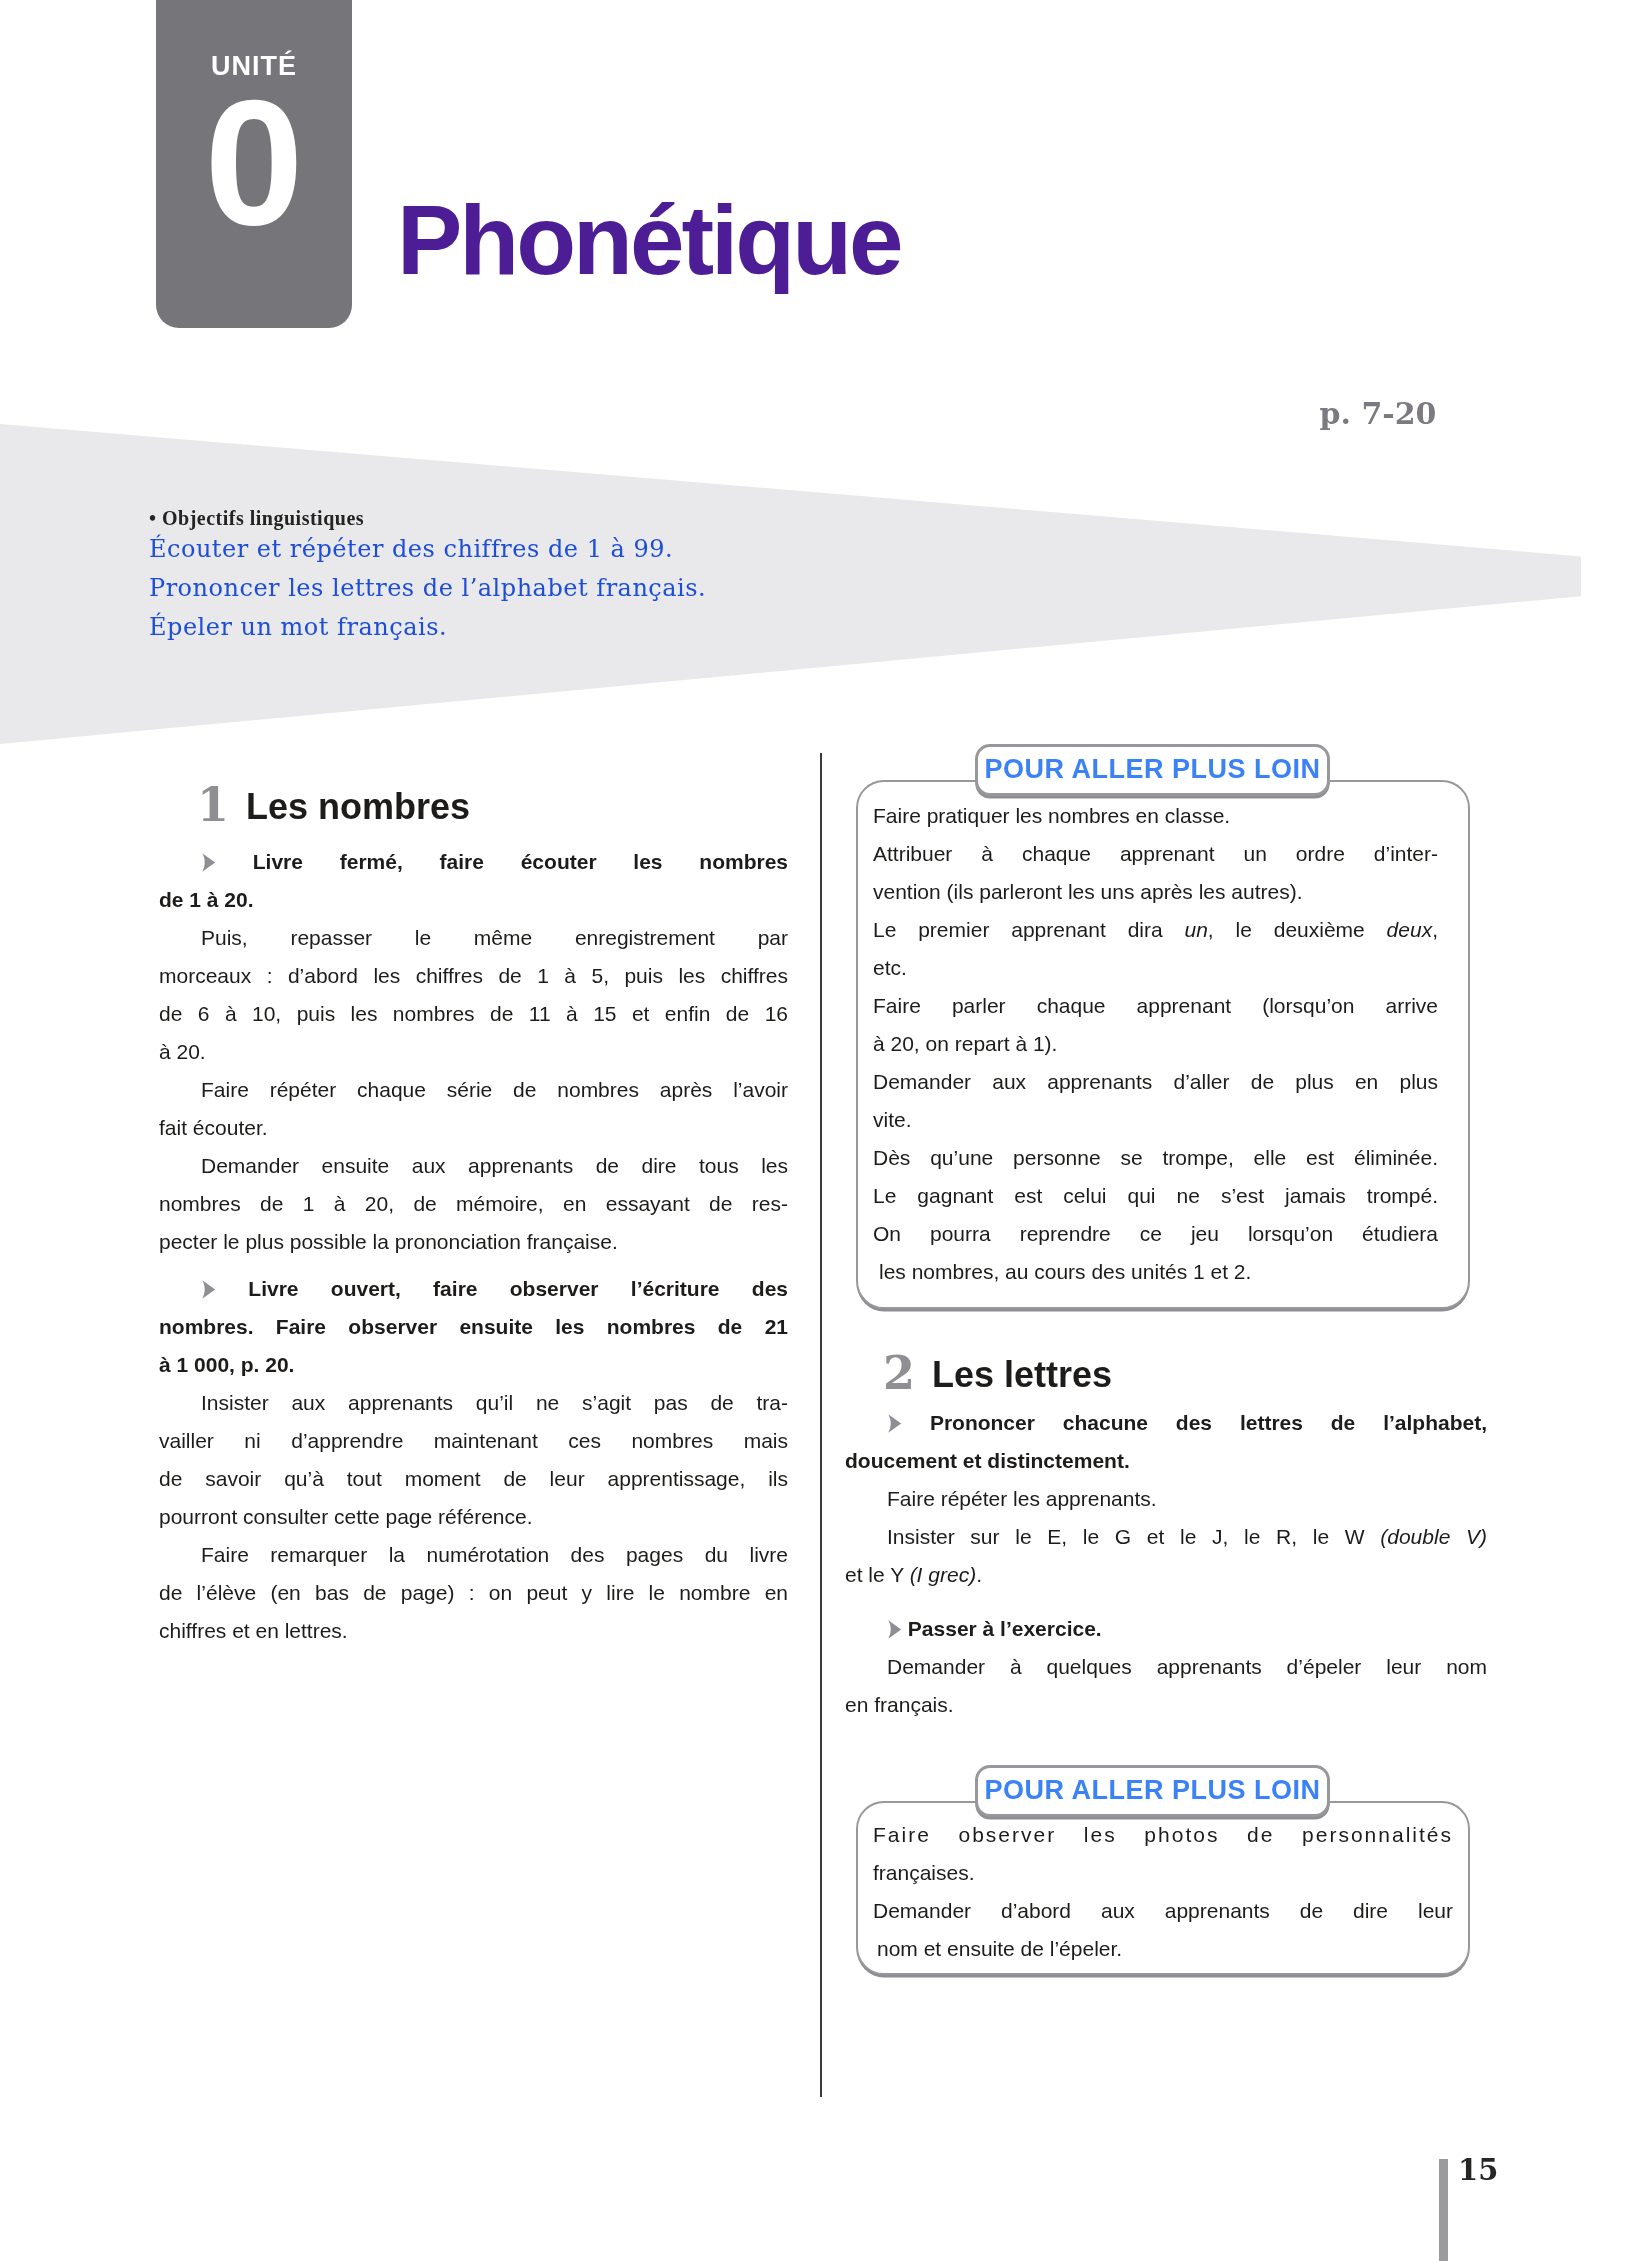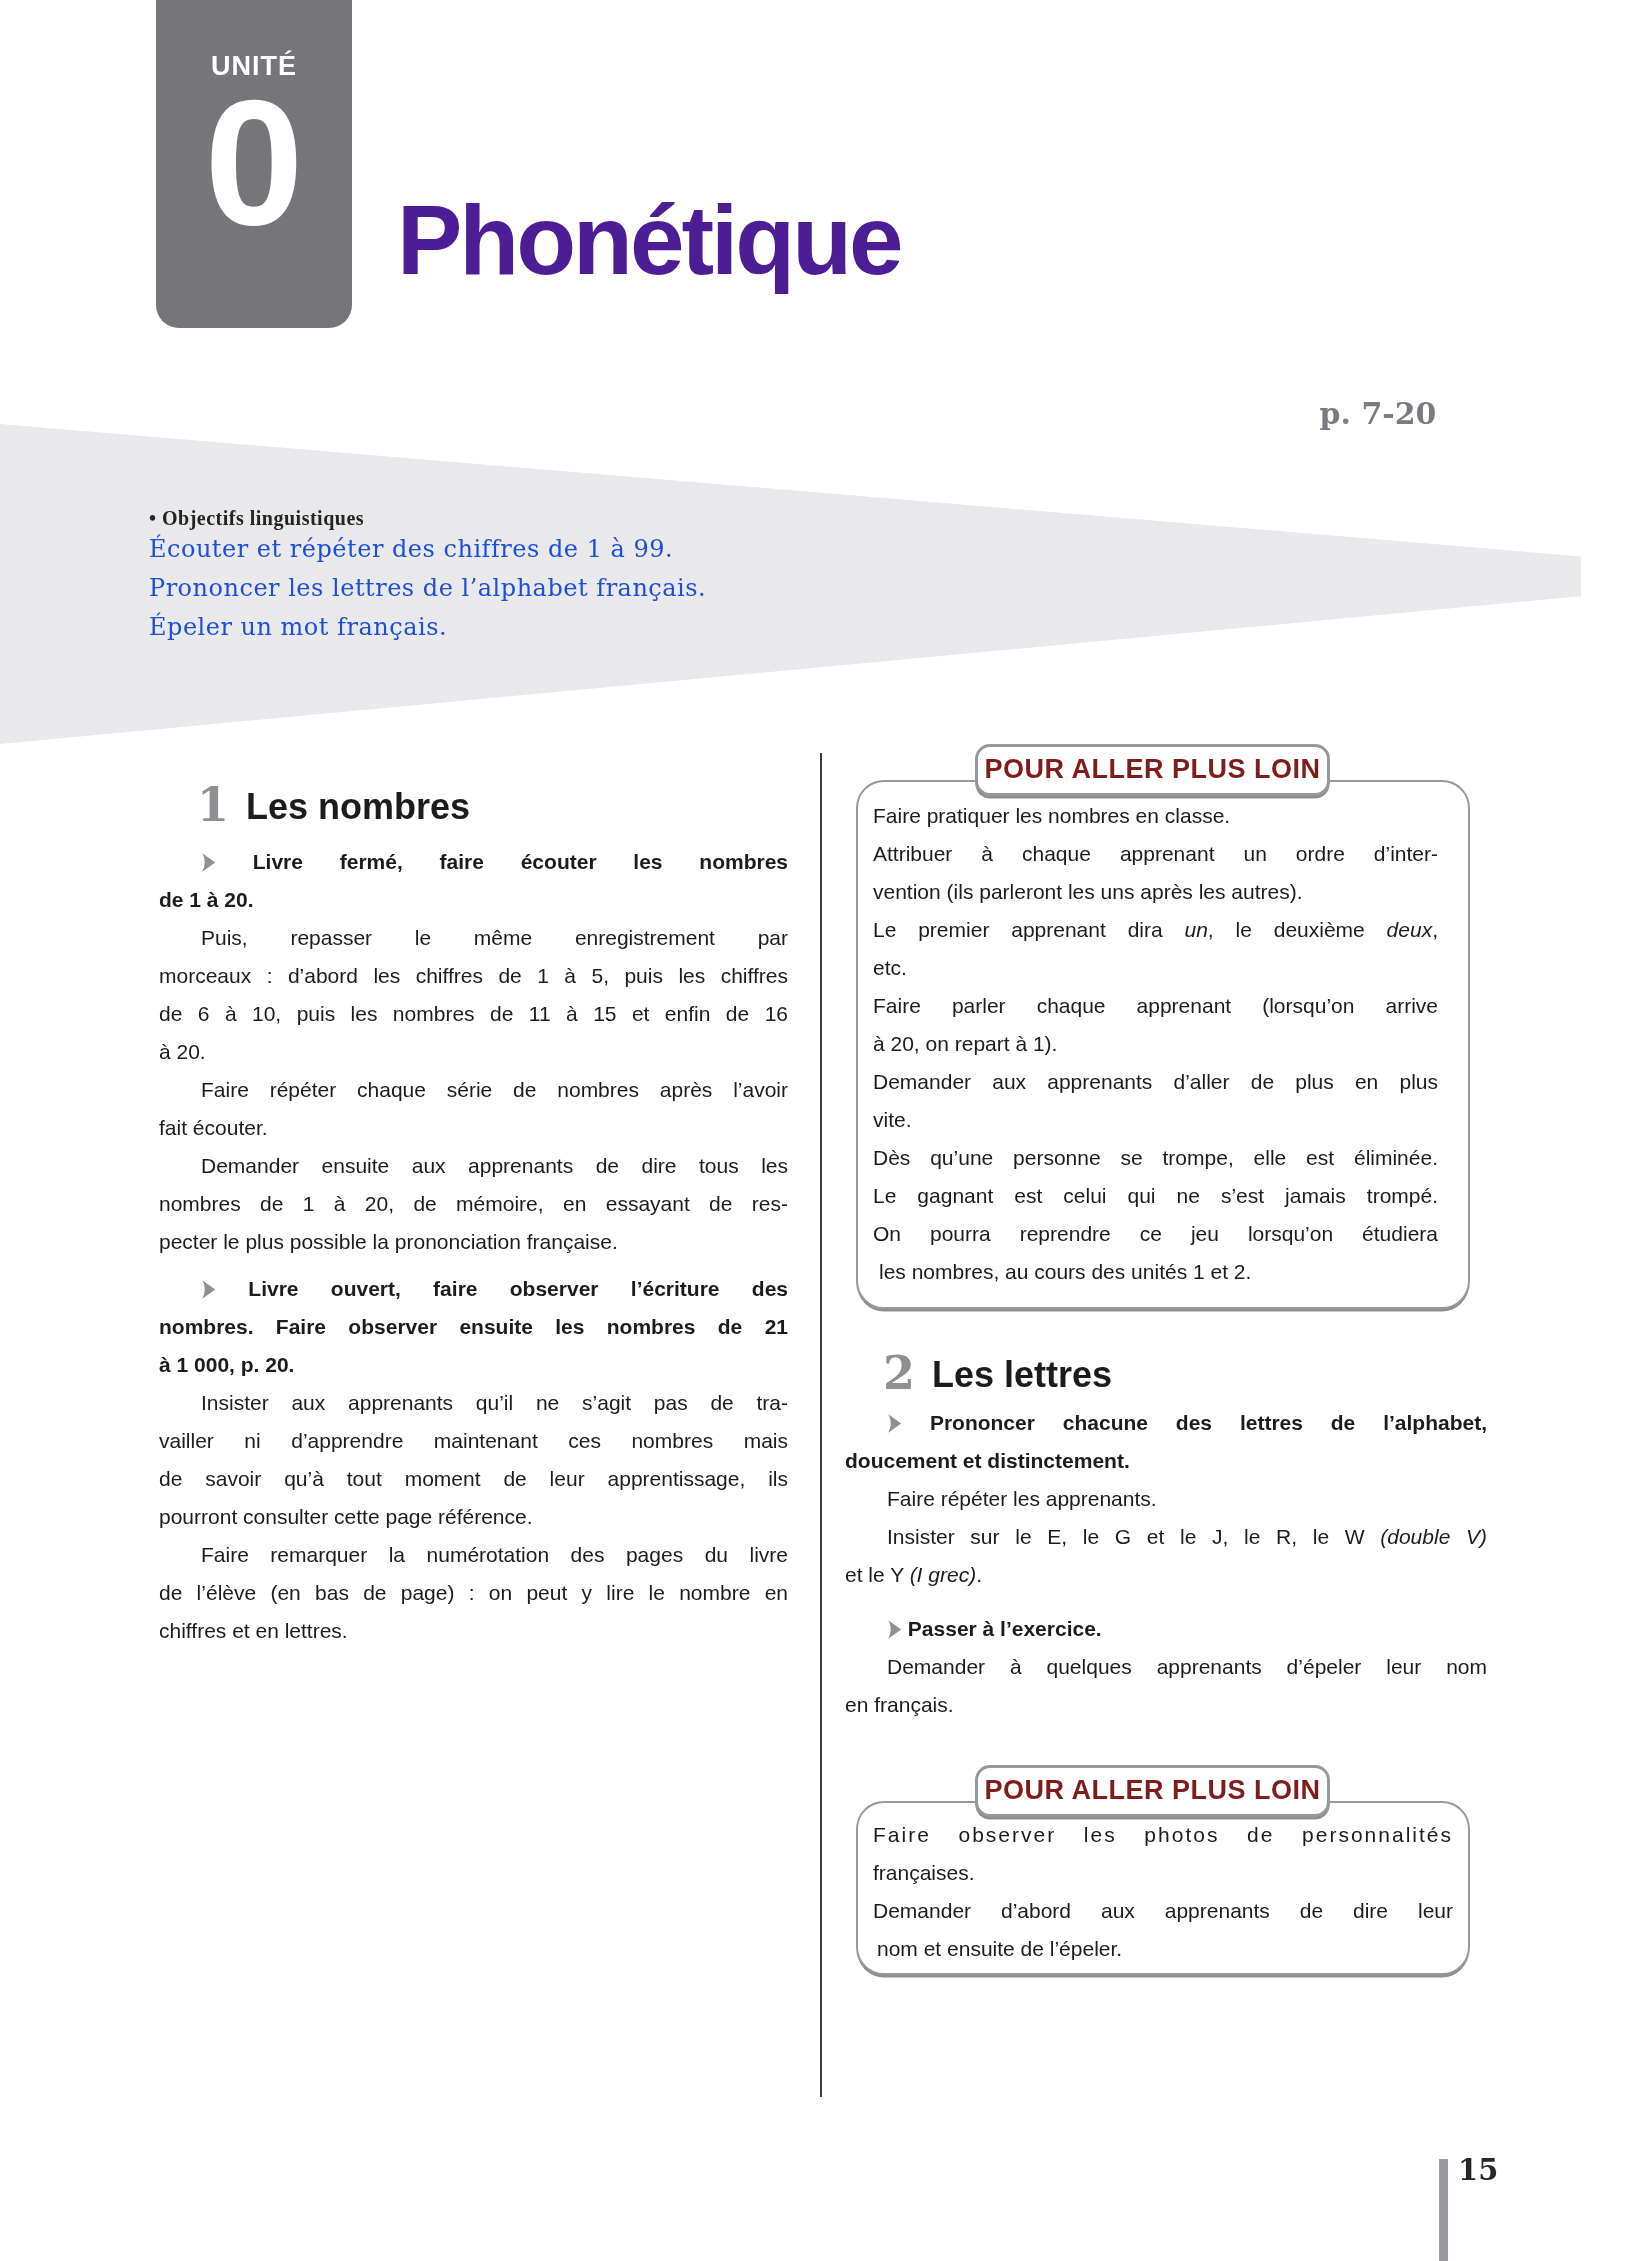--- a/index.html
+++ b/index.html
@@ -46,21 +46,21 @@
   
   .callout{position:relative;box-sizing:border-box;margin-left:11px;width:614px;background:#ffffff;
            border:2.5px solid #98979b;border-radius:28px;box-shadow:0 3.5px 0 -1px #8e8d91;}
   .callout .line{line-height:38px;}
   .callout-body1{padding:15px 30px 16px 15px;}
   .callout-body2{padding:13px 15px 5px 15px;}
   .callout-tab{position:absolute;top:-38px;left:117px;width:355px;height:52px;box-sizing:border-box;
                background:#ffffff;border:3.5px solid #98979b;border-radius:15px;text-align:center;
                box-shadow:0 3px 0 -0.5px #8e8d91;}
   .callout-tab span{display:inline-block;line-height:44px;font-size:27px;font-weight:bold;
-                    color:#7f1d1d;letter-spacing:0.5px;}
+                    color:#3b82f6;letter-spacing:0.5px;}
 
   
   .page-num-bar{position:absolute;left:1439px;top:2159px;width:9px;height:102px;background:#9b9a9f;}
   .page-num{position:absolute;left:1458px;top:2153px;font-family:"DejaVu Serif",serif;
             font-weight:bold;font-size:29px;color:#262624;}
 </style>
 </head>
 <body>
 
 <div class="page">

